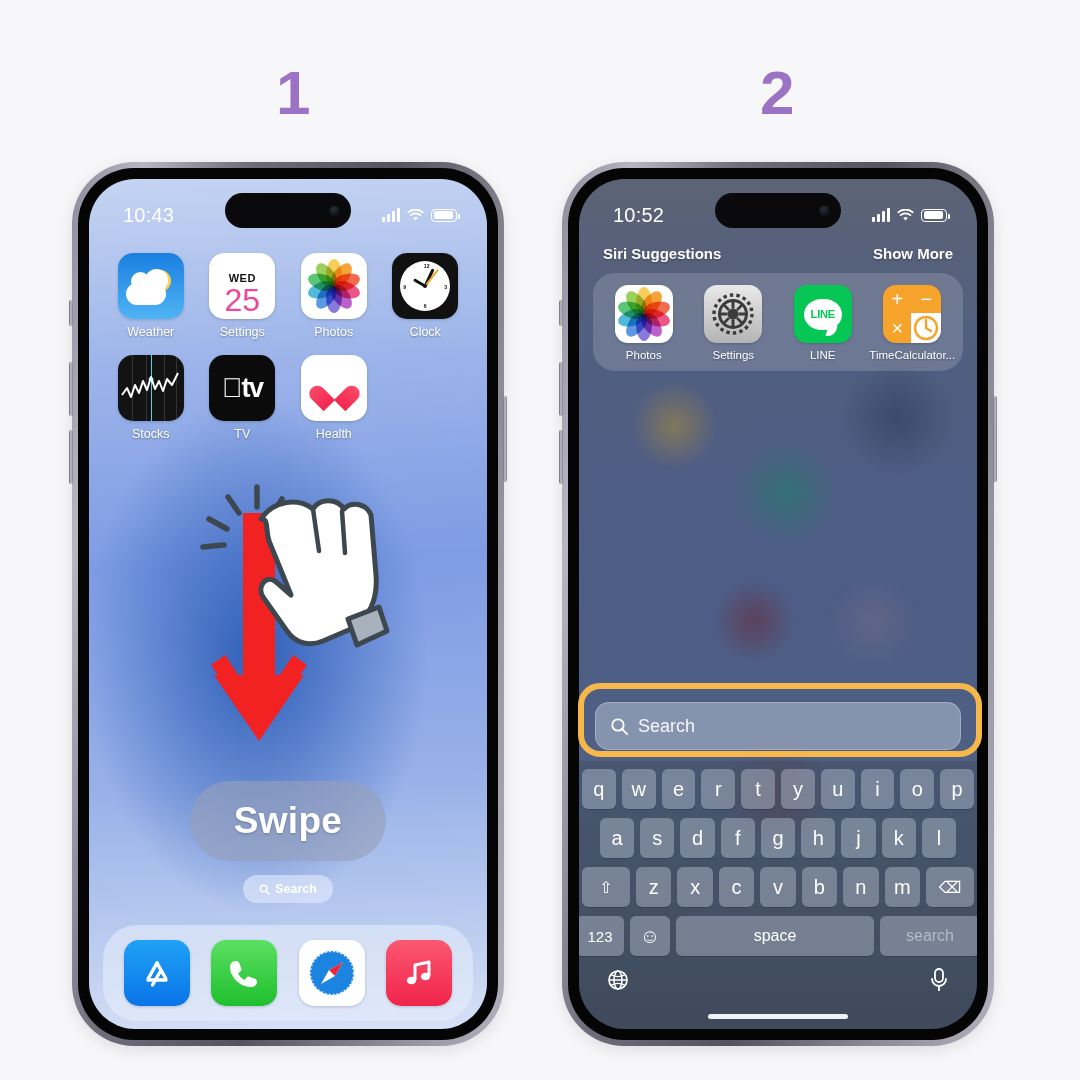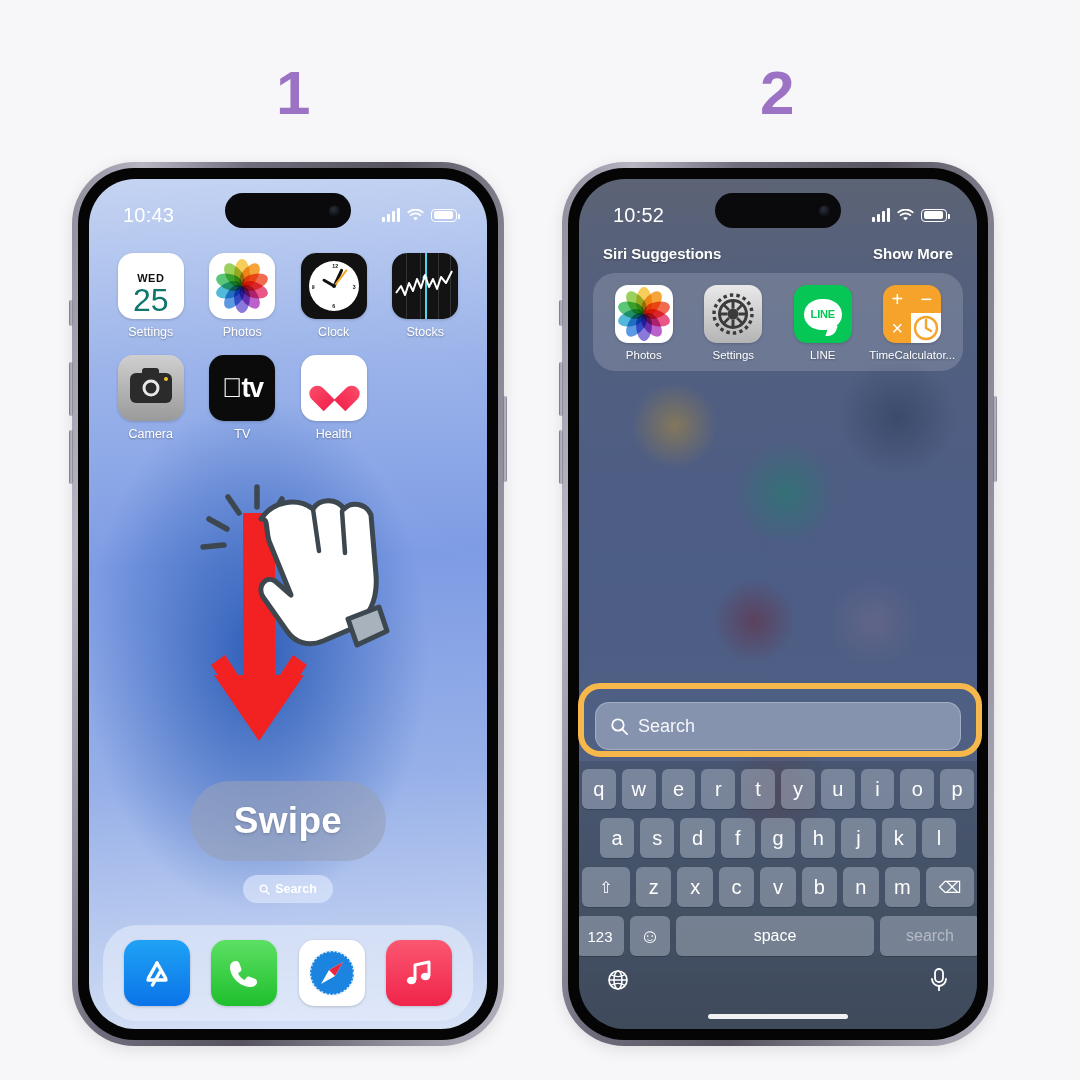--- a/index.html
+++ b/index.html
@@ -122,21 +122,21 @@
   
   .ic-weather { background: linear-gradient(180deg,#1a7fe0,#4fb4f5); }
   .ic-weather .sun { position:absolute; right:13px; top:17px; width:22px;height:22px;border-radius:50%;
      background: radial-gradient(circle at 35% 35%,#ffe680,#f9c23c); }
   .ic-weather .cloud { position:absolute; left:8px; bottom:14px; width:40px;height:22px;background:#fff;border-radius:12px; }
   .ic-weather .cloud::before{content:"";position:absolute;left:5px;top:-11px;width:19px;height:19px;background:#fff;border-radius:50%;}
   .ic-weather .cloud::after{content:"";position:absolute;left:19px;top:-14px;width:23px;height:23px;background:#fff;border-radius:50%;}
 
   .ic-cal { background:#fff; display:flex;flex-direction:column;align-items:center;justify-content:center; }
   .ic-cal .dow { font-size:11px;font-weight:700;color:#111;letter-spacing:.5px;margin-top:16px; }
-  .ic-cal .dnum { font-size:32px;font-weight:400;color:#0f766e;line-height:.95;margin-top:1px; }
+  .ic-cal .dnum { font-size:32px;font-weight:400;color:#ec4899;line-height:.95;margin-top:1px; }
 
   .ic-photos { background:#fff; display:flex;align-items:center;justify-content:center; }
   .pinwheel { position:relative; width:52px;height:52px; }
   .pinwheel span { position:absolute; left:50%; top:50%; width:16px;height:27px;border-radius:50% 50% 50% 50%/60% 60% 40% 40%;
     transform-origin: 50% 100%; opacity:.9; mix-blend-mode:multiply; }
 
   .ic-stocks { background:#131314; }
   .ic-stocks .gl { position:absolute; top:0;bottom:0;width:1px;background:rgba(255,255,255,.14); }
   .ic-stocks .acc { position:absolute; top:0;bottom:0;width:1.6px;background:#4fd5e8;left:50%; }
   .ic-stocks .dot { position:absolute;left:50%;top:22px;transform:translateX(-50%);width:5px;height:5px;border-radius:50%;background:#4fd5e8; }
@@ -295,20 +295,27 @@
               <path d="M1.2 3.3a11 11 0 0 1 14.6 0" stroke="#fff" stroke-width="1.7" fill="none" stroke-linecap="round"></path>
             </svg>
             <div class="battery">
                 <i></i>
               </div>
           </div>
         </div>
 
         <div class="grid">
 
+          <div class="app">
+            <div class="appicon ic-weather">
+              <div class="sun"></div>
+                <div class="cloud"></div>
+            </div>
+            <div class="applabel">Weather</div>
+          </div>
 
           <div class="app">
             <div class="appicon ic-cal">
               <div class="dow">WED</div>
               <div class="dnum">25</div>
             </div>
             <div class="applabel">Settings</div>
           </div>
 
           <div class="app">
@@ -353,29 +360,20 @@
                 <div class="gl" style="left:58px"></div>
               <div class="acc"></div>
                 <div class="dot"></div>
               <svg viewBox="0 0 66 66" preserveAspectRatio="none">
                 <path d="M4 40 L9 33 L13 42 L17 30 L21 38 L25 26 L29 35 L33 22 L37 34 L41 26 L45 36 L49 24 L54 30 L60 18" stroke="#fff" stroke-width="2" fill="none" stroke-linejoin="round"></path>
               </svg>
             </div>
             <div class="applabel">Stocks</div>
           </div>
 
-          <div class="app">
-            <div class="appicon ic-camera">
-              <div class="cam-body">
-                  <div class="cam-lens"></div>
-                  <div class="cam-fl"></div>
-                </div>
-            </div>
-            <div class="applabel">Camera</div>
-          </div>
 
           <div class="app">
             <div class="appicon ic-tv">
               <span class="lg"></span>
                 <span class="lg">tv</span>
             </div>
             <div class="applabel">TV</div>
           </div>
 
           <div class="app">

